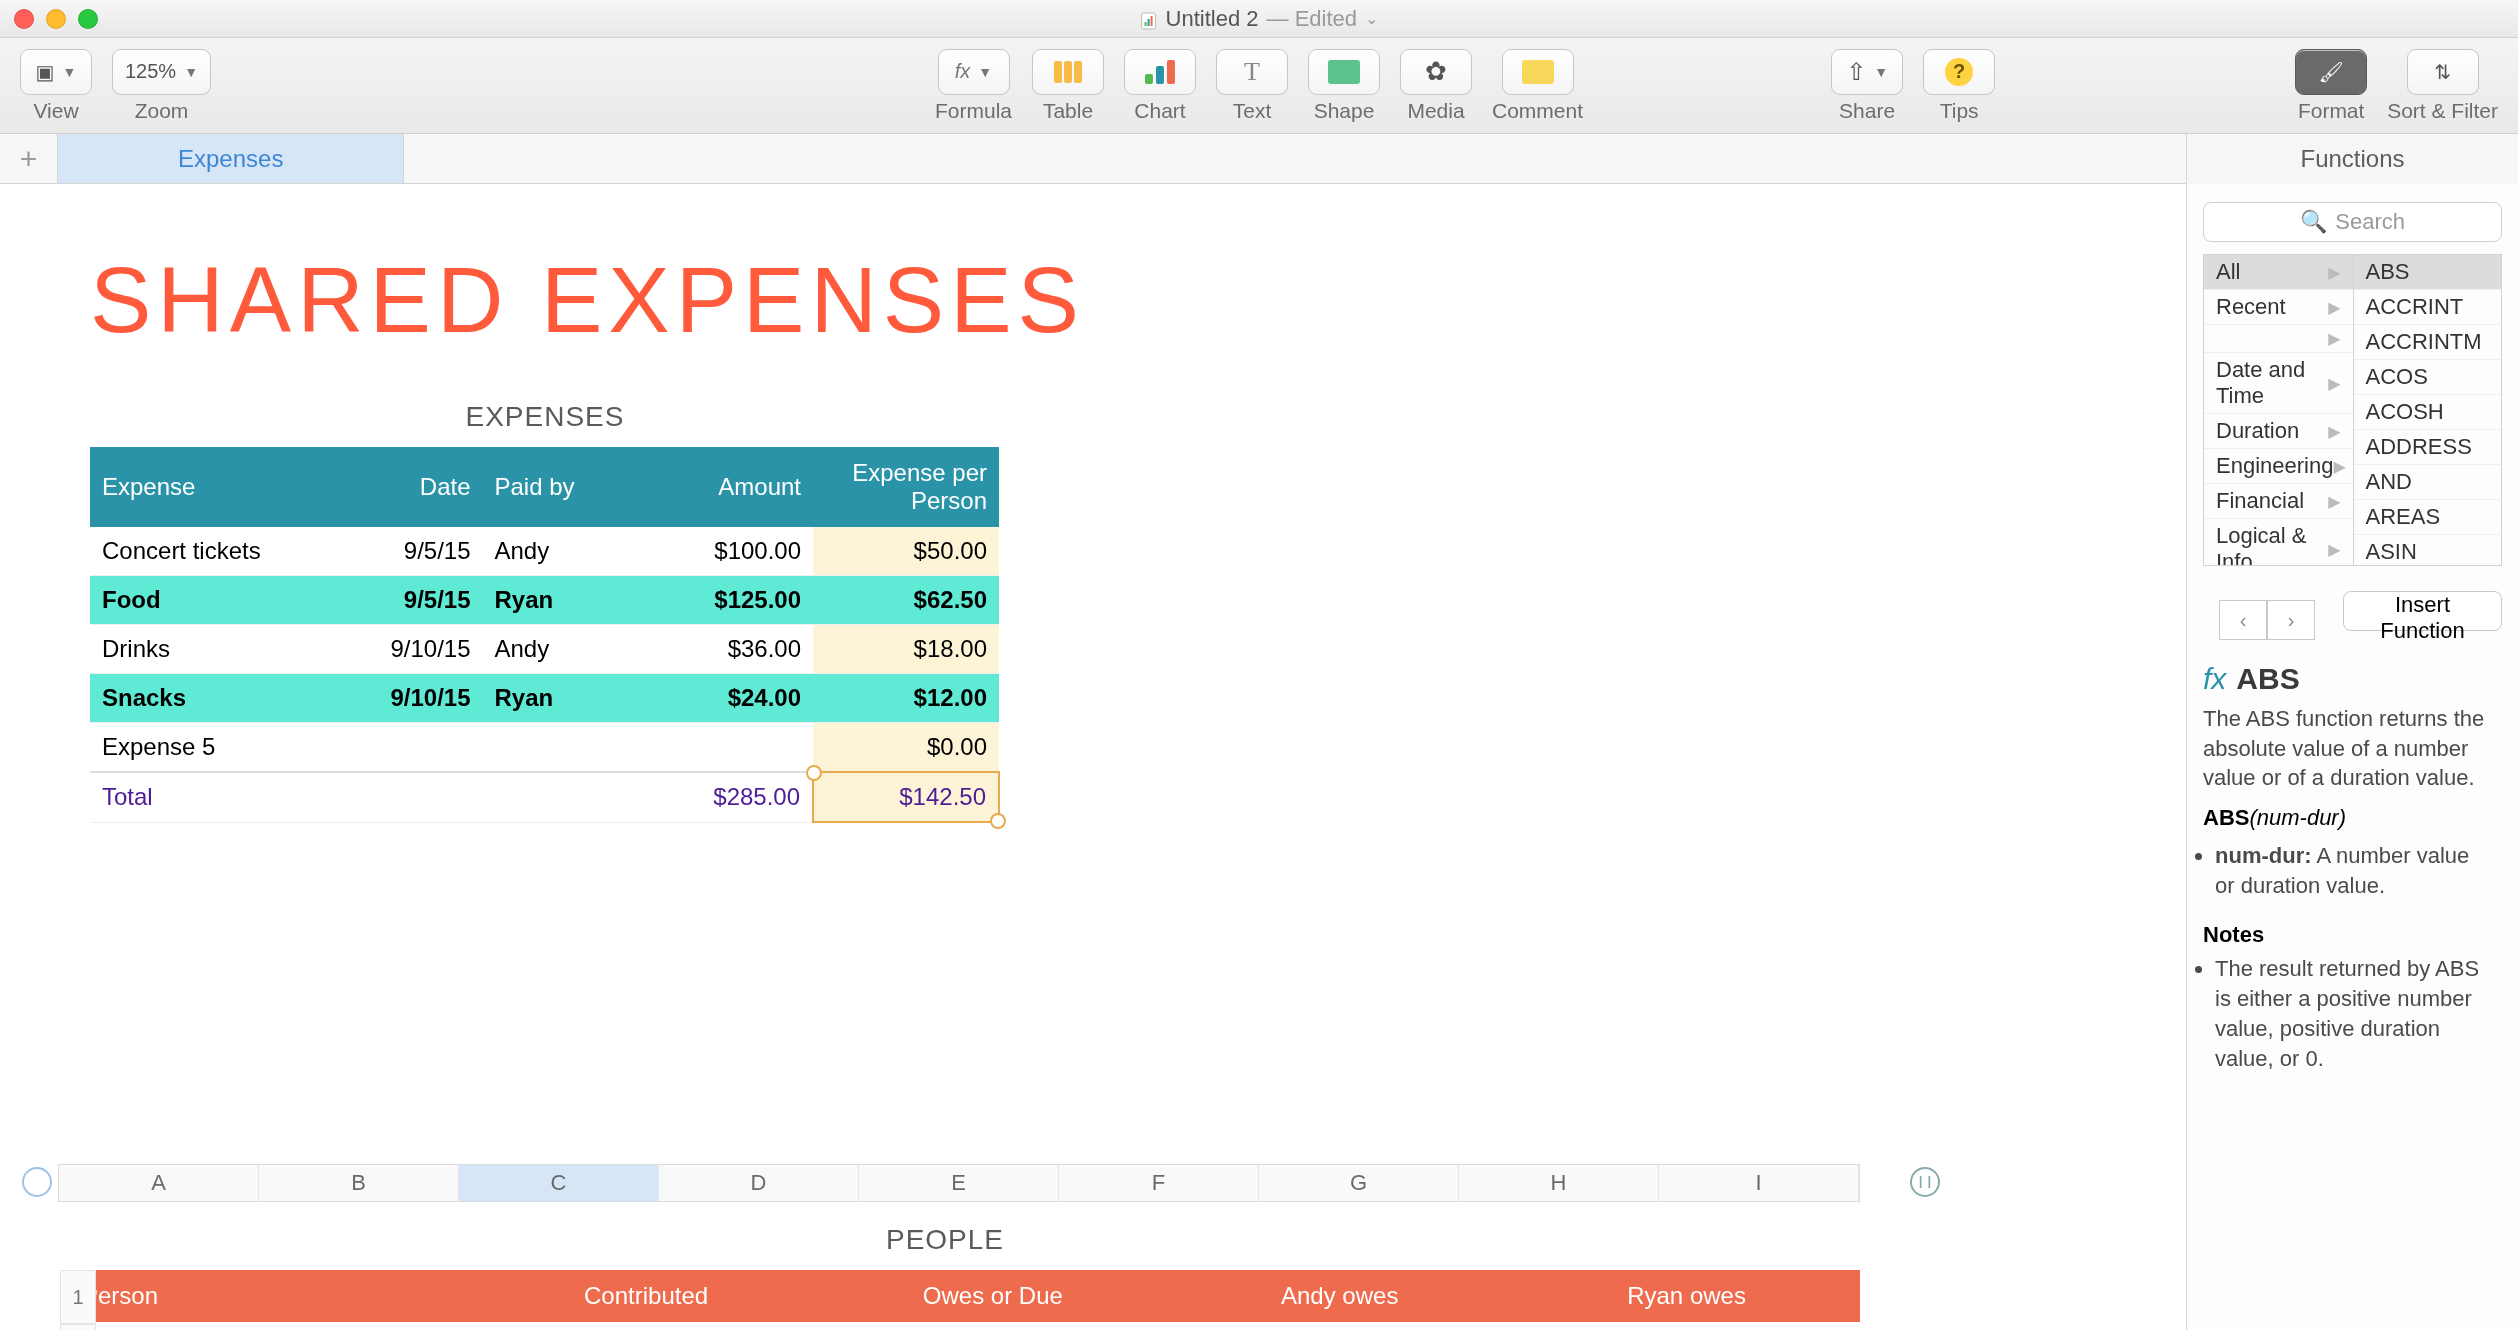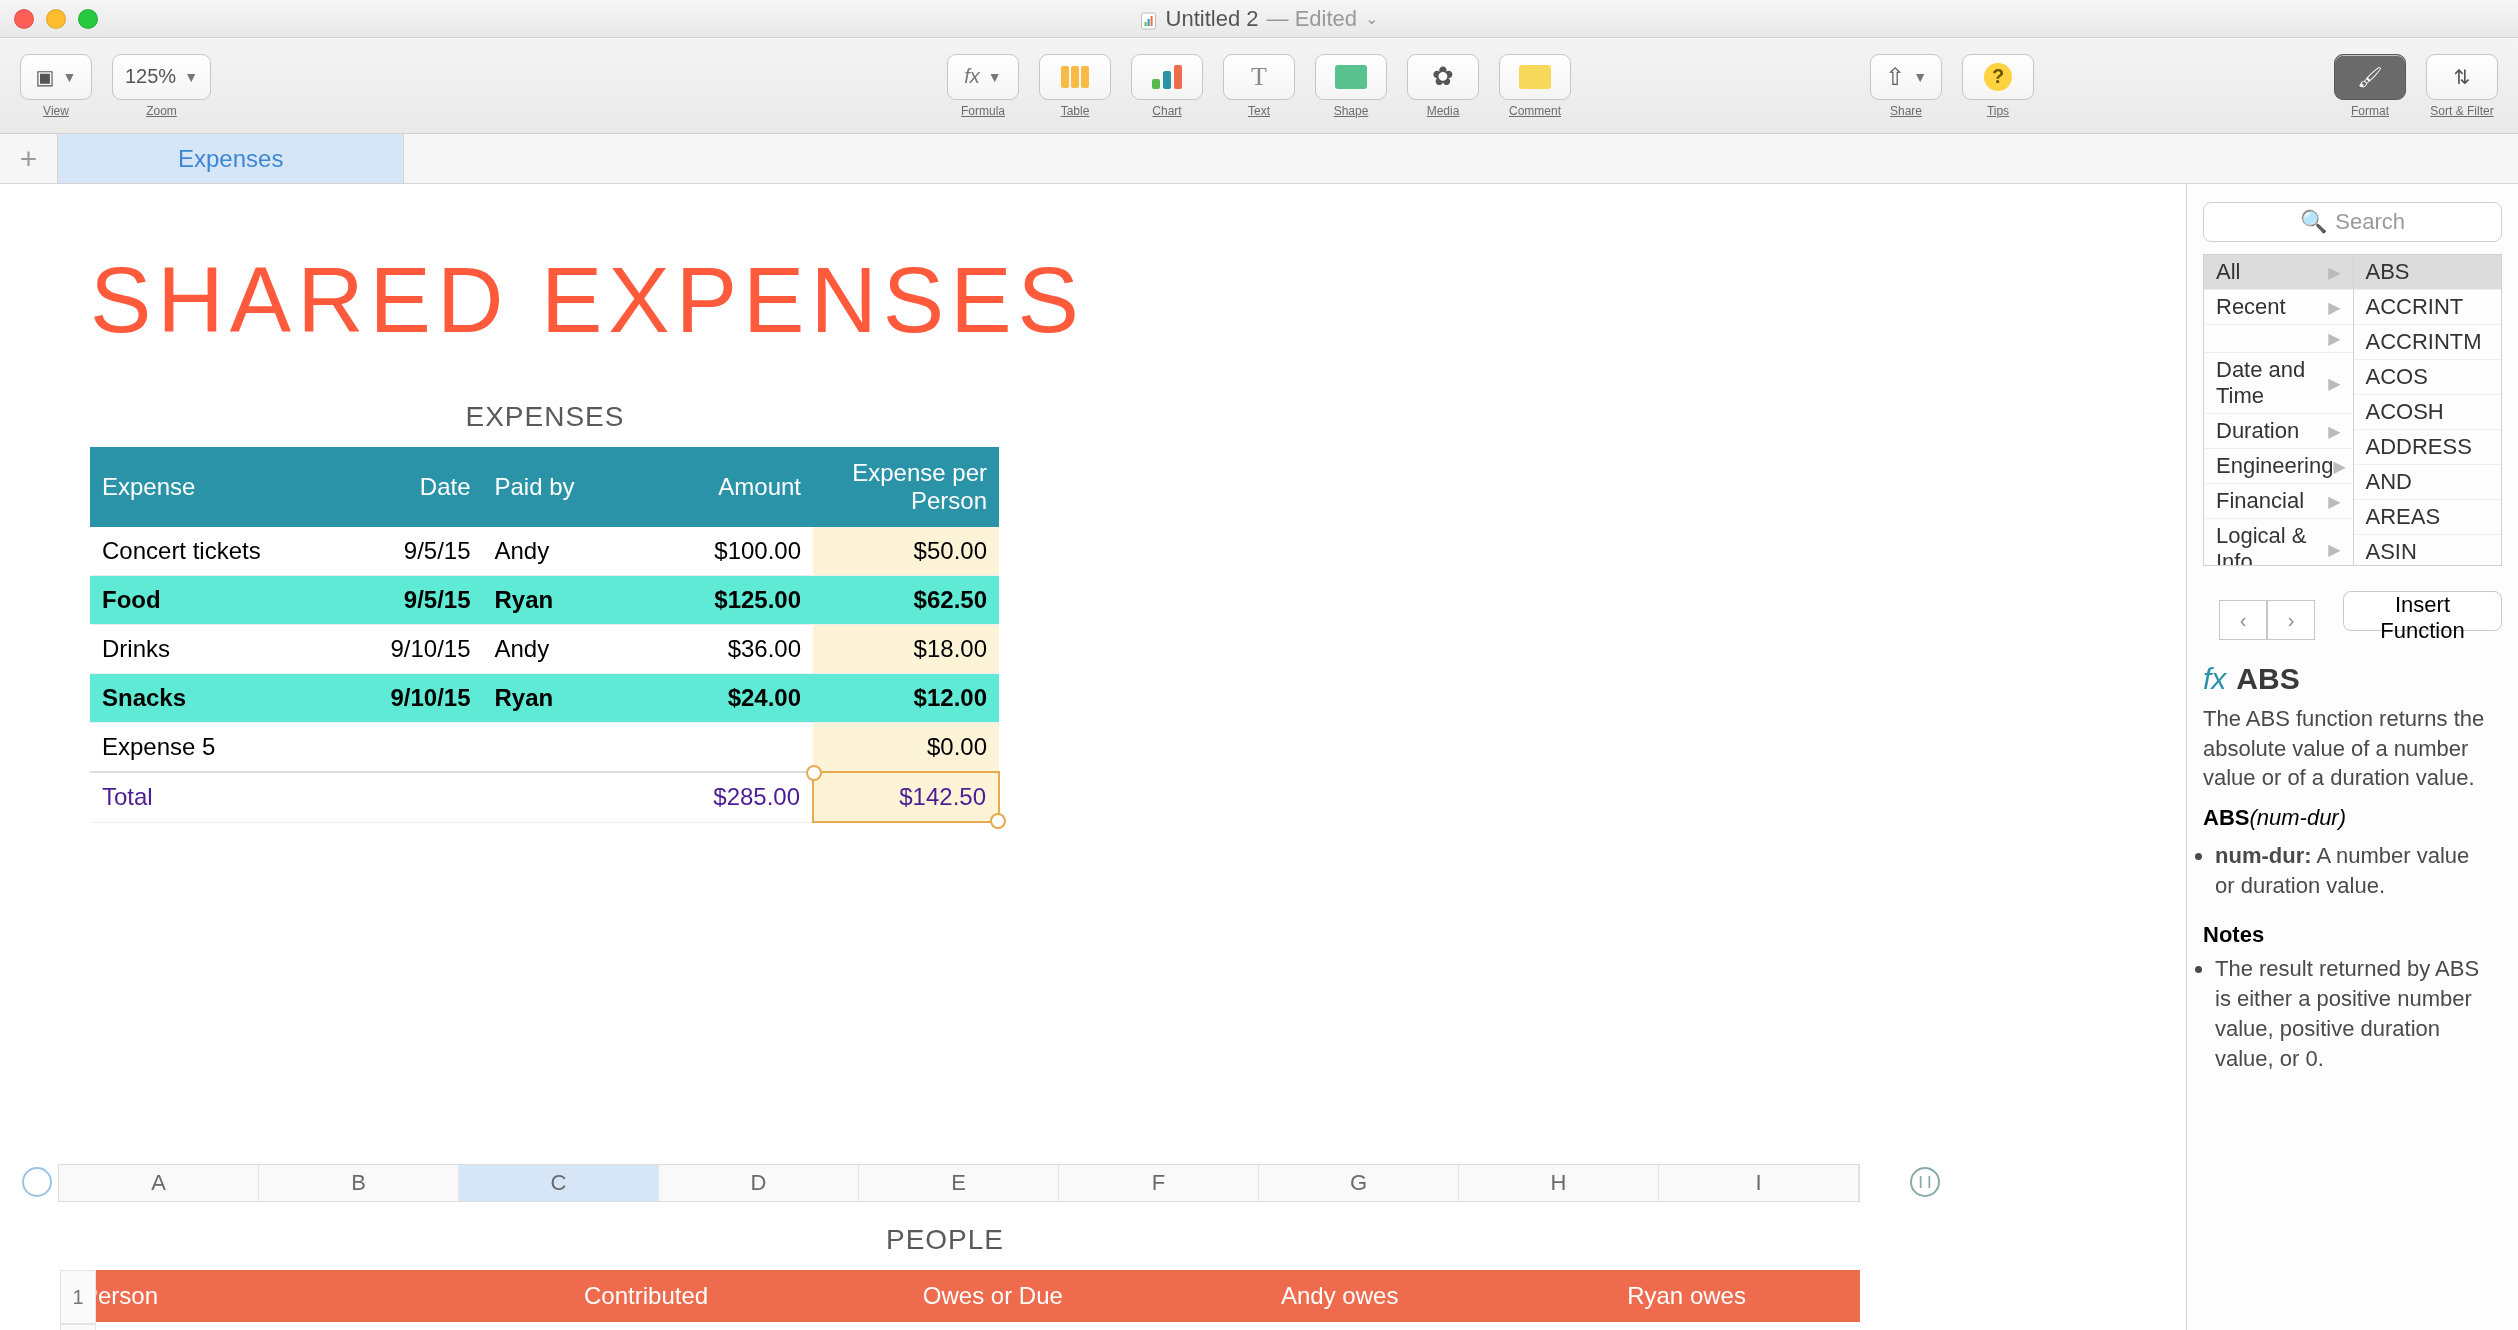--- a/index.html
+++ b/index.html
@@ -12,21 +12,21 @@
 .tl.red{background:#ff5f57}.tl.yel{background:#febc2e}.tl.grn{background:#28c840}
 .title-center{position:absolute;left:50%;transform:translateX(-50%);font-size:22px;color:#555;display:flex;align-items:center;gap:8px;}
 .title-center .doc-icon{width:18px;height:18px;display:inline-block;}
 .title-center .edited{color:#9a9a9a;}
 .title-center .chev{color:#9a9a9a;font-size:16px;}
 
 
 .toolbar{height:96px;background:linear-gradient(#f4f4f4,#e9e9e9);border-bottom:1px solid #cfcfcf;display:flex;align-items:center;padding:0 20px;position:relative;}
 .tgroup{display:flex;flex-direction:column;align-items:center;gap:4px;}
 .tbtn{height:46px;min-width:72px;border:1px solid #c6c6c6;border-radius:9px;background:linear-gradient(#ffffff,#f4f4f4);display:flex;align-items:center;justify-content:center;font-size:20px;color:#555;gap:8px;padding:0 12px;box-shadow:0 1px 0 rgba(255,255,255,.6) inset;}
-.tlabel{font-size:12px;color:#6d6d6d;text-decoration:underline;}
+.tlabel{font-size:21px;color:#6d6d6d;}
 .toolbar .left{display:flex;gap:20px;}
 .toolbar .center{position:absolute;left:50%;transform:translateX(-50%);display:flex;gap:20px;}
 .toolbar .right{margin-left:auto;display:flex;gap:20px;}
 .active-btn{background:#6a6a6a;color:#fff;border-color:#5a5a5a;}
 .icon-square{width:32px;height:24px;border-radius:3px;}
 .ico-table{display:flex;gap:2px;} .ico-table div{width:8px;height:22px;background:#f7bb46;border-radius:2px;}
 .ico-chart{display:flex;gap:3px;align-items:flex-end;} .ico-chart div{width:8px;border-radius:2px;}
 .ico-share{font-size:24px;}
 .ico-tips{width:28px;height:28px;border-radius:50%;background:#ffd23f;color:#6d5500;display:flex;align-items:center;justify-content:center;font-weight:bold;font-size:20px;}
 
@@ -222,20 +222,21 @@
         <div class="tlabel">Sort &amp; Filter</div>
       </div>
   </div>
 </div>
 
 <div class="tabstrip" style="position:relative">
   <div class="addtab">+</div>
   <div class="tab">
       <span>Expenses</span>
     </div>
+  <div class="sidebar-title">Functions</div>
 </div>
 
 <div class="main">
   <div class="canvas">
     <div class="bigtitle">SHARED EXPENSES</div>
 
     <div class="tablewrap">
       <div class="caption">EXPENSES</div>
       <table class="exp">
         <thead>

